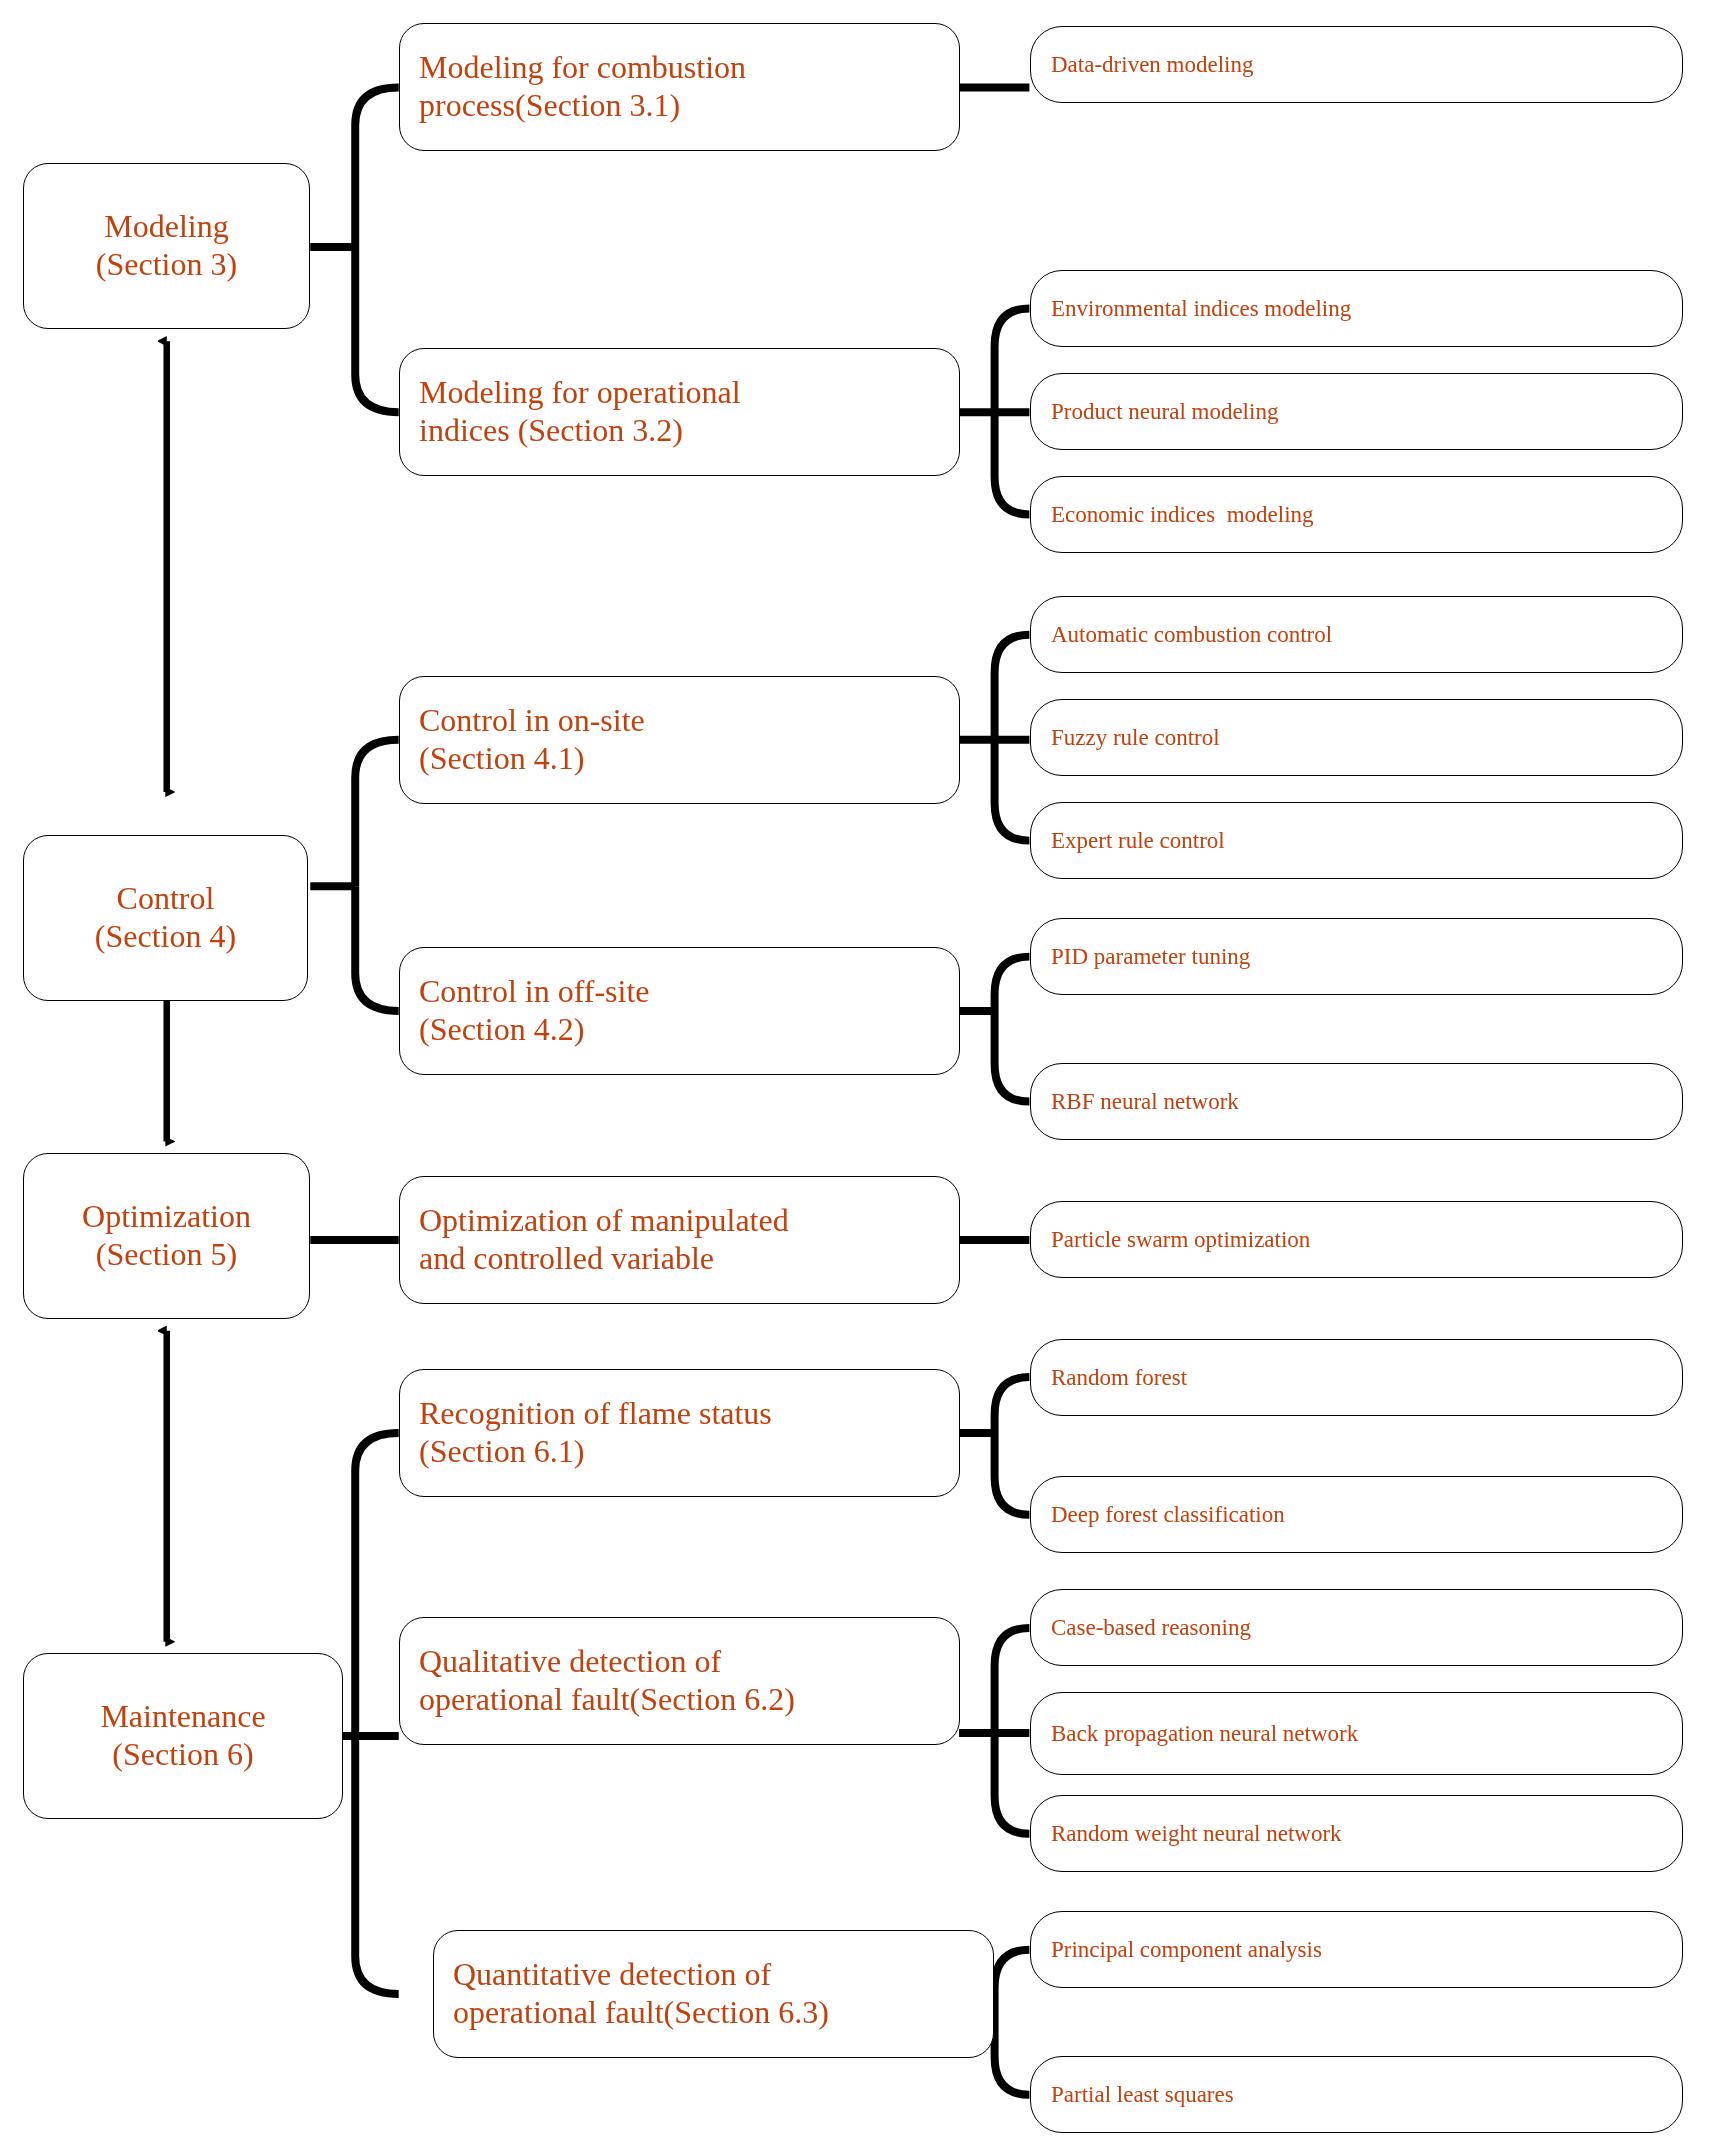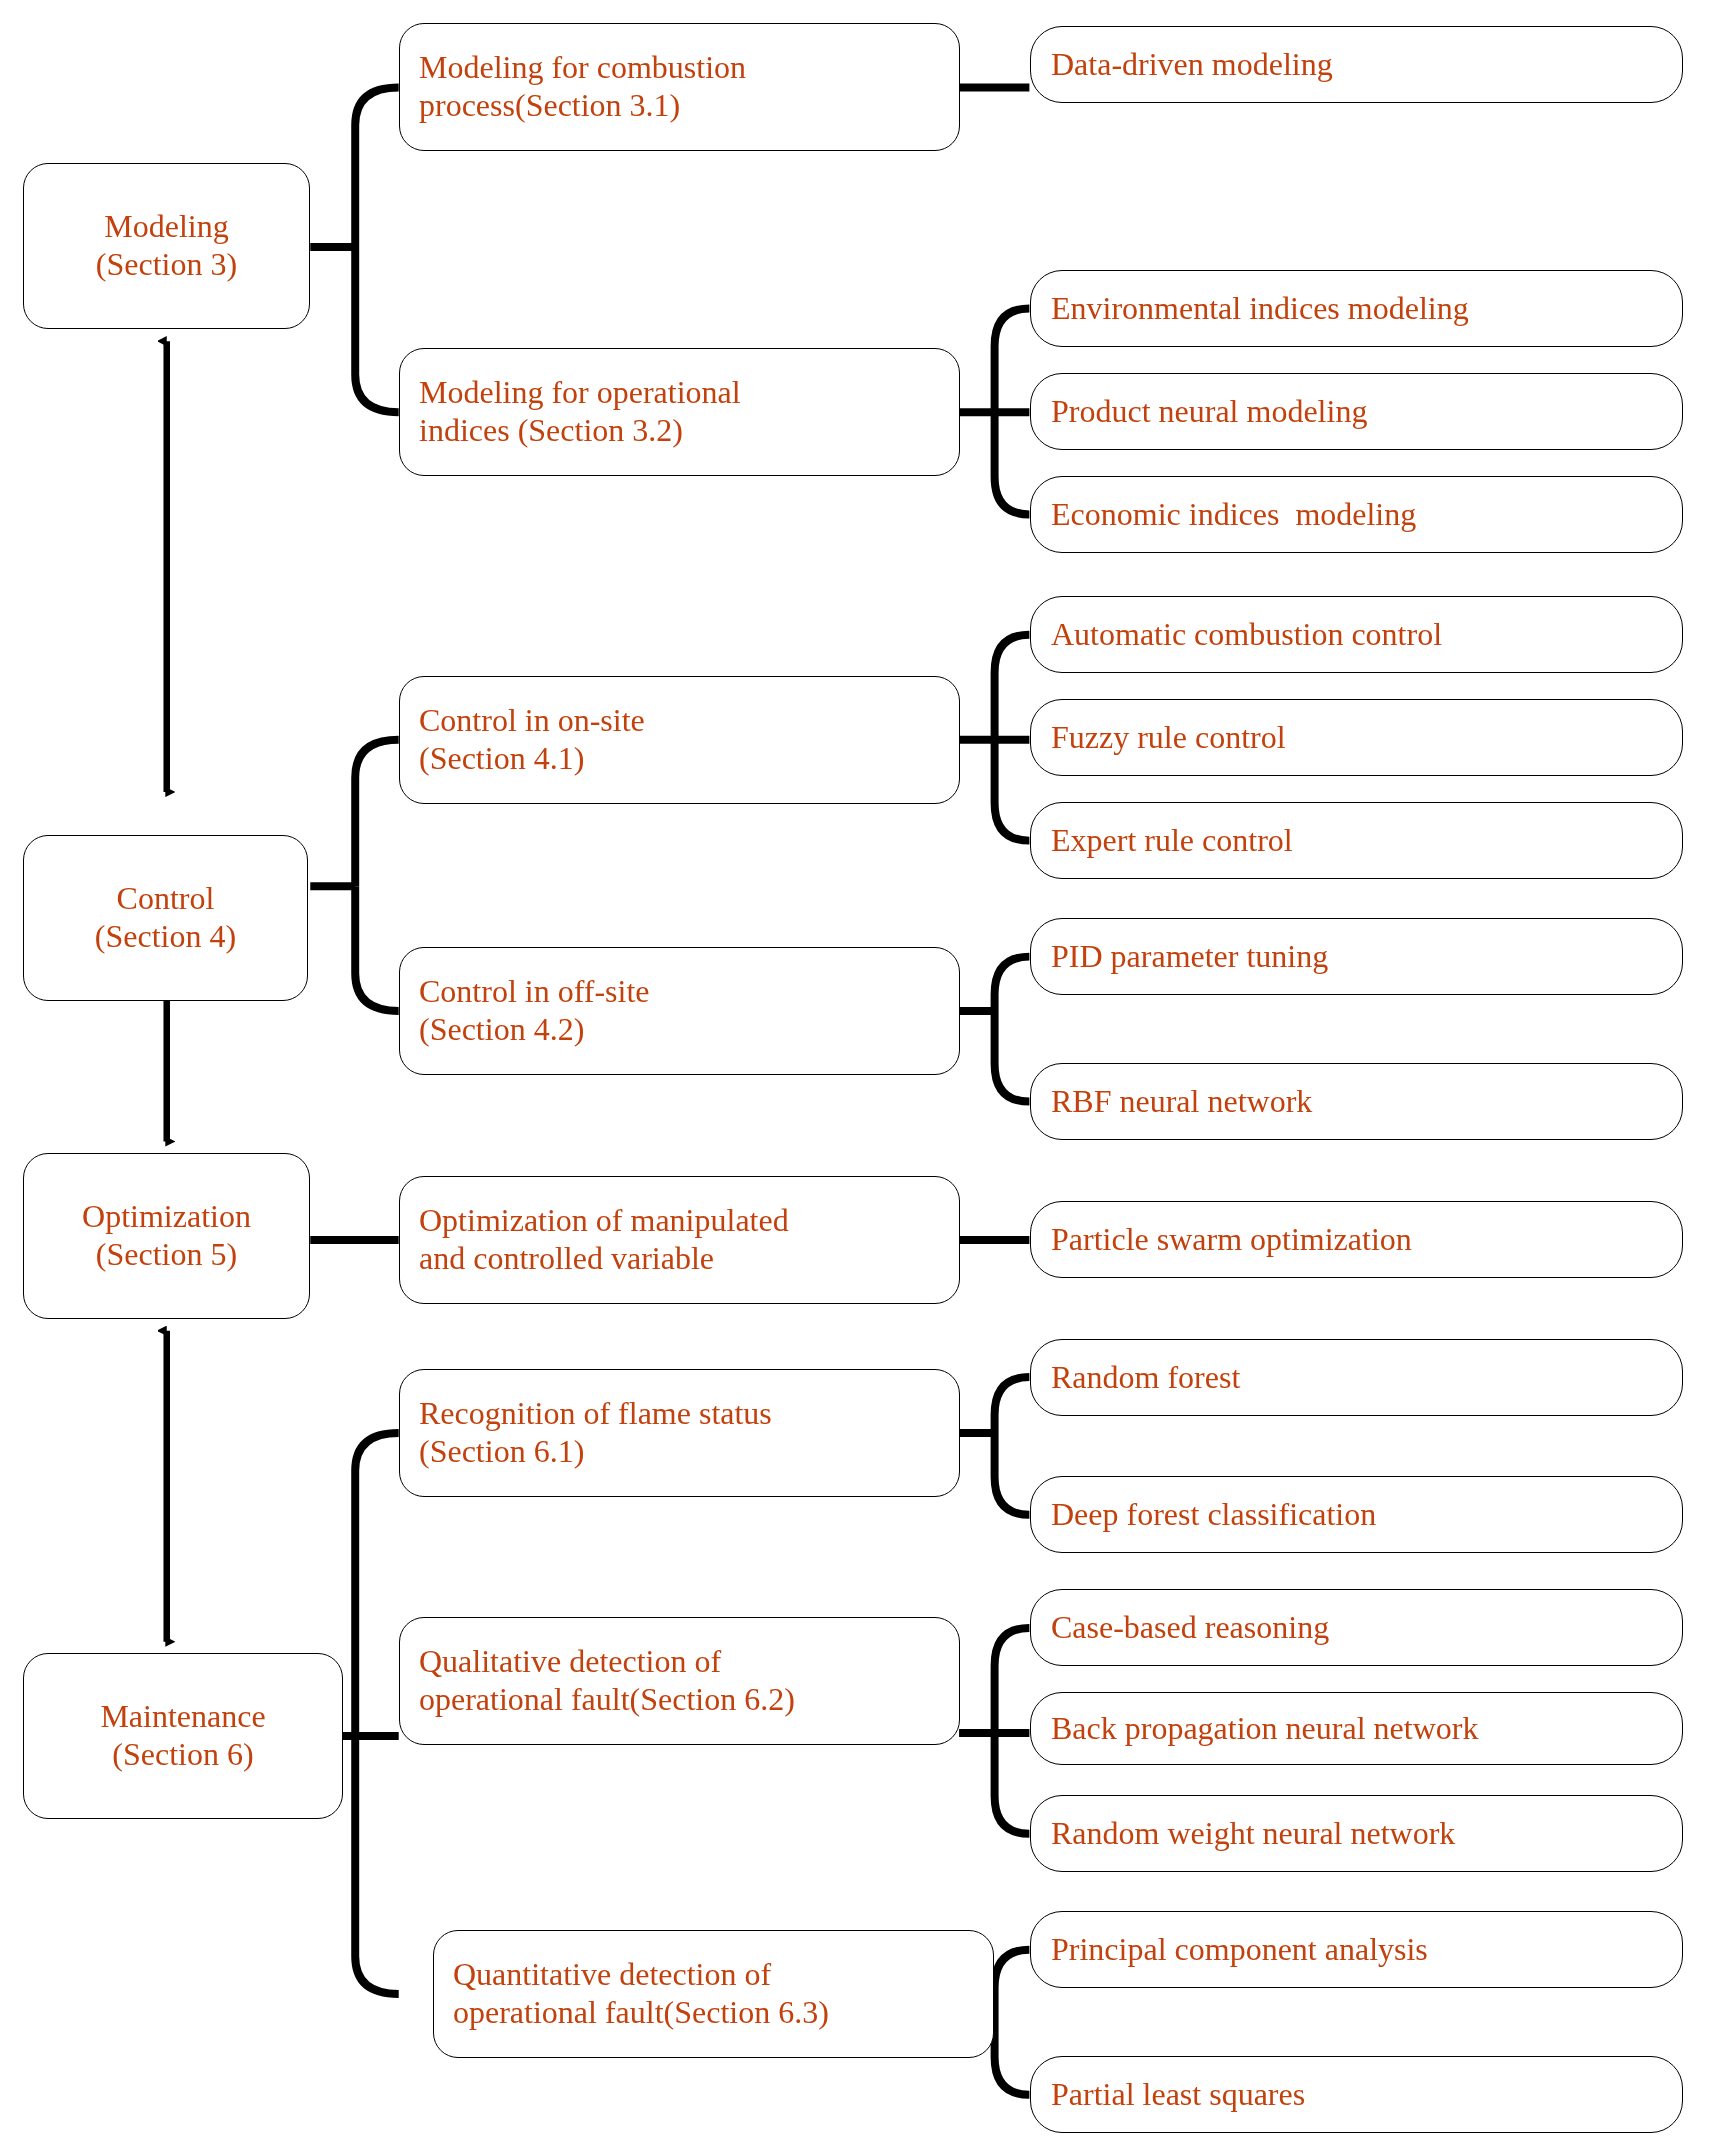--- a/index.html
+++ b/index.html
@@ -57,21 +57,21 @@
     text-align: left;
     padding-left: 19px;
   }
   
   .lvl3 {
     border-radius: 32px;
     justify-content: flex-start;
     text-align: left;
   }
   .lvl3 .node-label {
-    font-size: 32px;
+    font-size: 23px;
     text-align: left;
     padding-left: 20px;
   }
 </style>
 </head>
 <body>
 
 <div id="diagram-root">
 
   <svg id="diagram-svg" viewBox="0 0 2363 2966">
@@ -274,21 +274,21 @@
   </div>
 
   <div class="node lvl3" style="left: 1030px; top: 1476px; width: 653px; height: 77px;">
     <span class="node-label">Deep forest classification</span>
   </div>
 
   <div class="node lvl3" style="left: 1030px; top: 1589px; width: 653px; height: 77px;">
     <span class="node-label">Case-based reasoning</span>
   </div>
 
-  <div class="node lvl3" style="left: 1030px; top: 1692px; width: 653px; height: 73px;">
+  <div class="node lvl3" style="left: 1030px; top: 1692px; width: 653px; height: 83px;">
     <span class="node-label">Back propagation neural network</span>
   </div>
 
   <div class="node lvl3" style="left: 1030px; top: 1795px; width: 653px; height: 77px;">
     <span class="node-label">Random weight neural network</span>
   </div>
 
   <div class="node lvl3" style="left: 1030px; top: 1911px; width: 653px; height: 77px;">
     <span class="node-label">Principal component analysis</span>
   </div>

